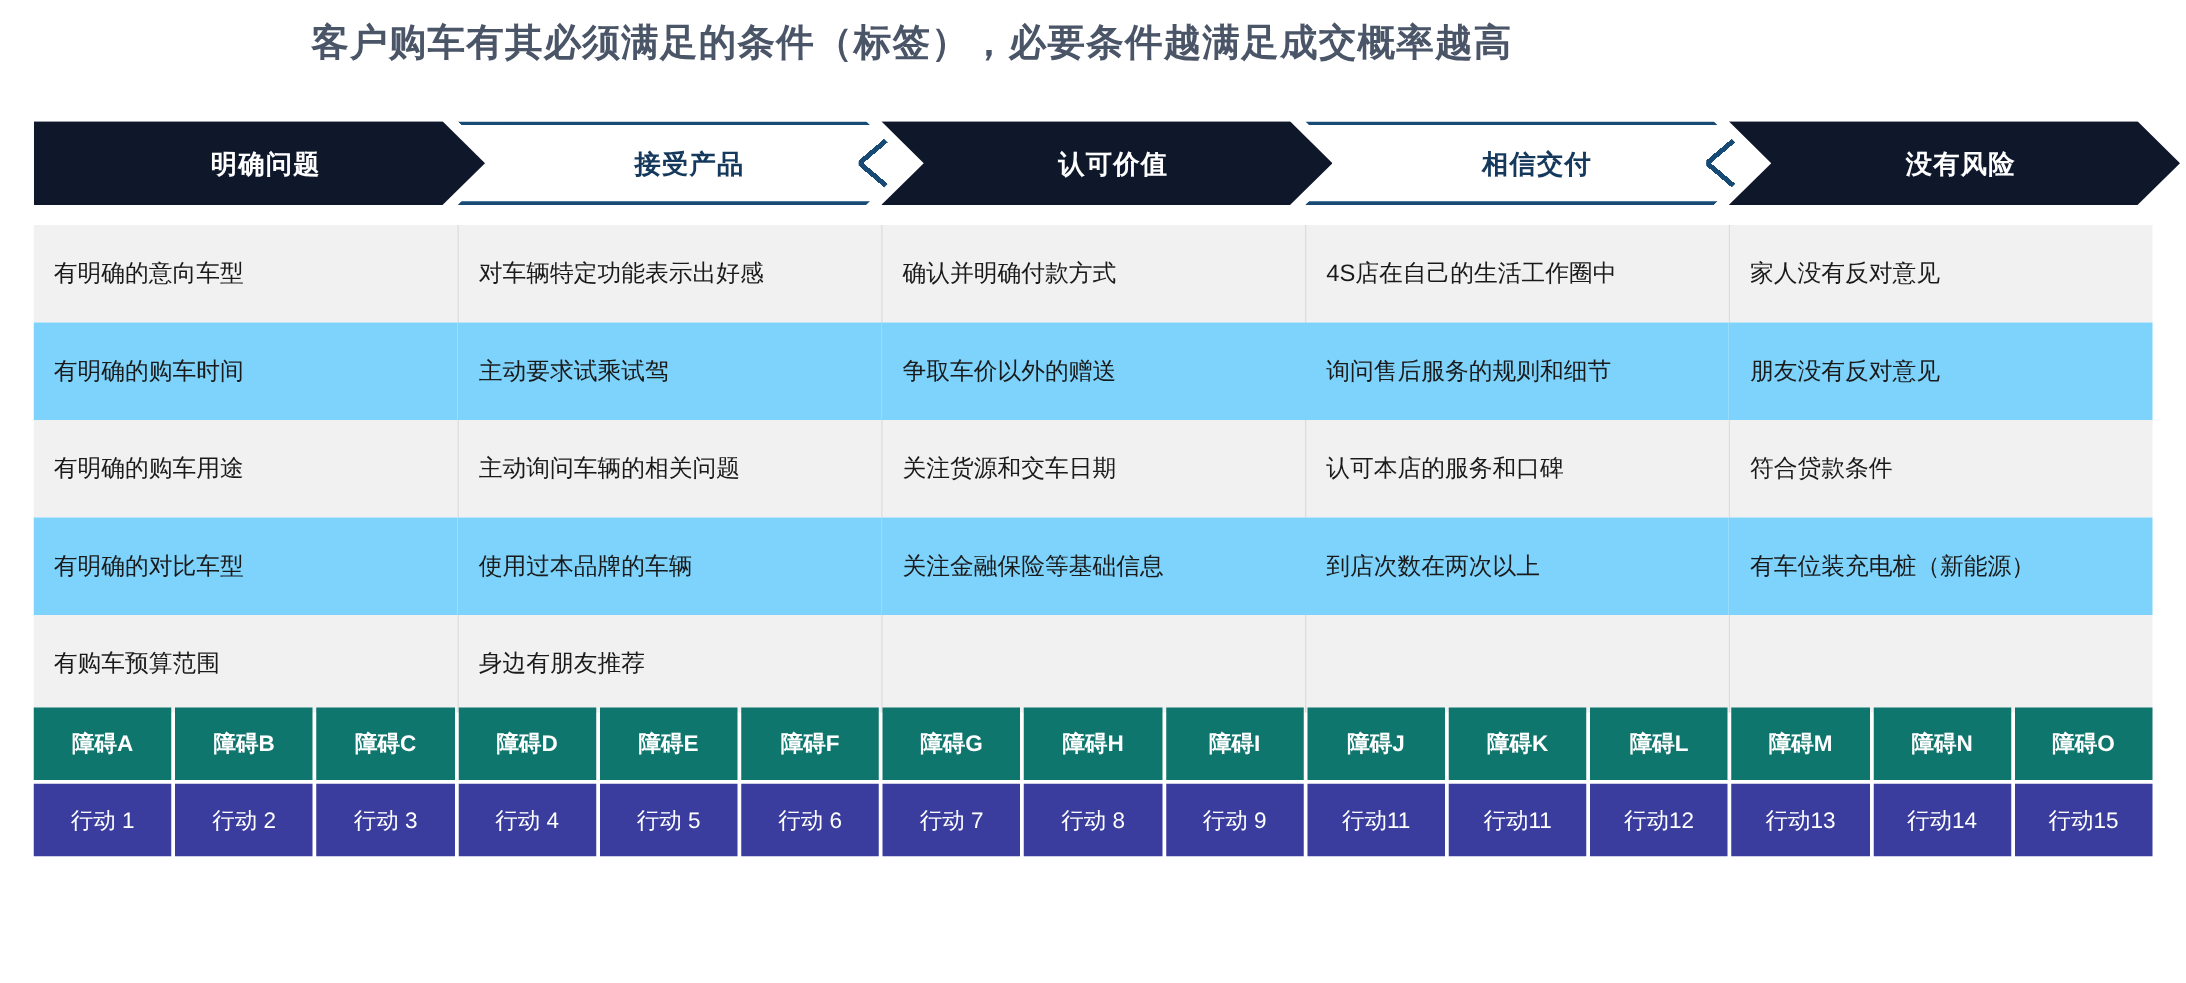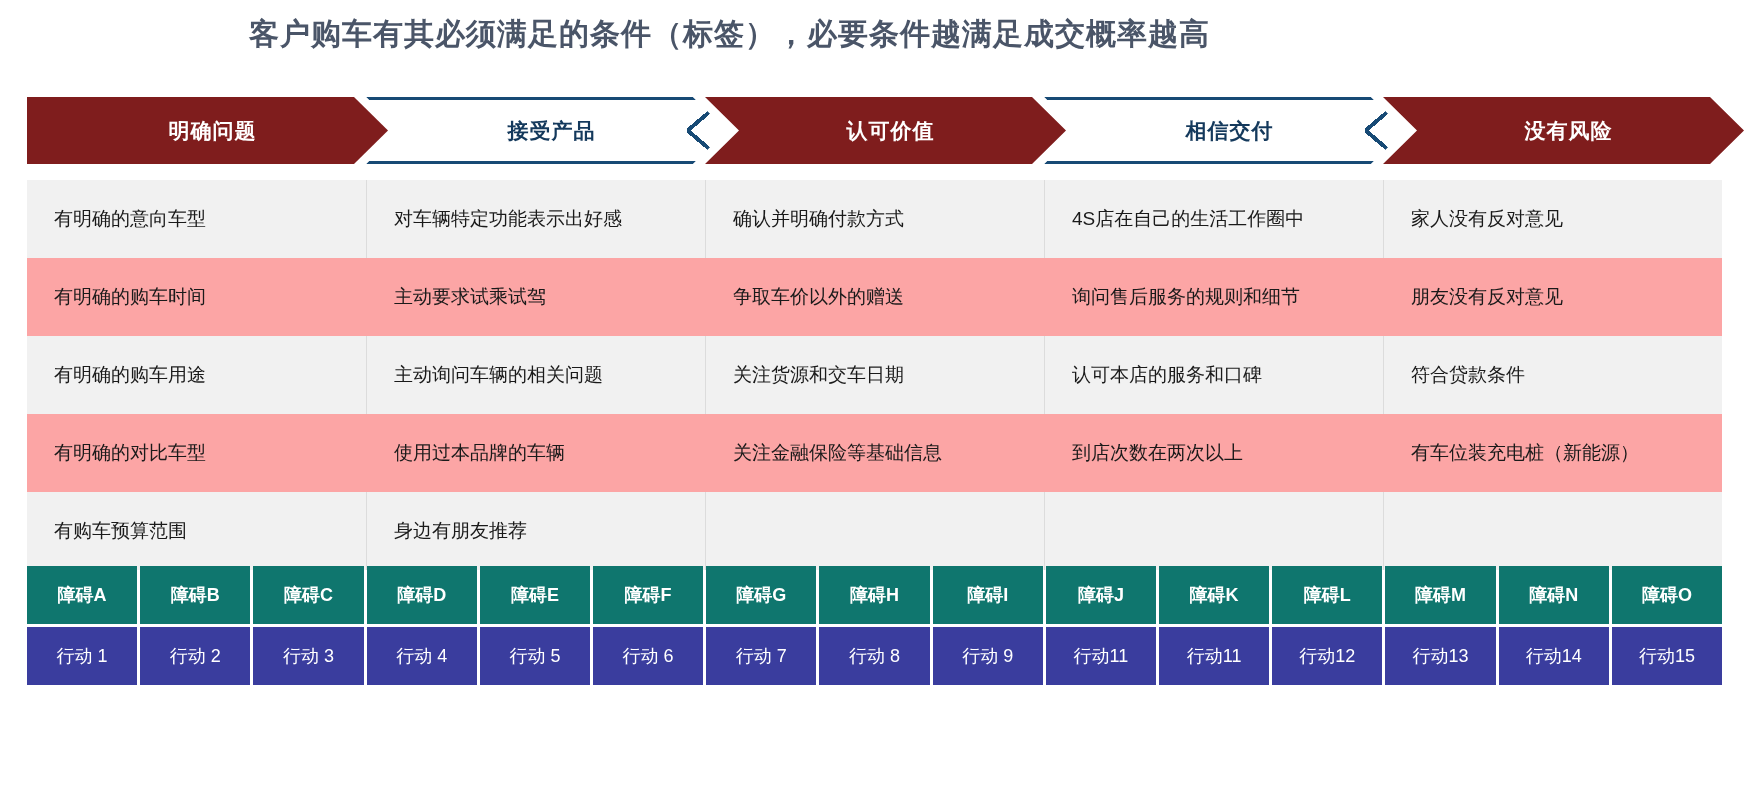--- a/index.html
+++ b/index.html
@@ -55,21 +55,21 @@
     justify-content: center;
     box-sizing: border-box;
     -webkit-clip-path: polygon(0 0, calc(100% - 34px) 0, 100% 50%, calc(100% - 34px) 100%, 0 100%, 34px 50%);
     clip-path: polygon(0 0, calc(100% - 34px) 0, 100% 50%, calc(100% - 34px) 100%, 0 100%, 34px 50%);
   }
   .chev:first-child {
     -webkit-clip-path: polygon(0 0, calc(100% - 34px) 0, 100% 50%, calc(100% - 34px) 100%, 0 100%);
     clip-path: polygon(0 0, calc(100% - 34px) 0, 100% 50%, calc(100% - 34px) 100%, 0 100%);
   }
   .chev.filled {
-    background: #7f1d1d;
+    background: #0f172a;
     justify-content: center;
   }
   .chev.outline {
     background: #ffffff;
   }
   .chev.outline::before {
     content: "";
     position: absolute;
     inset: 0;
     -webkit-clip-path: polygon(0 0, calc(100% - 34px) 0, 100% 50%, calc(100% - 34px) 100%, 0 100%, 34px 50%);
@@ -107,30 +107,30 @@
     left: 27px;
     top: 180px;
     width: 1695px;
     display: grid;
     grid-template-columns: repeat(5, 1fr);
     grid-auto-rows: 78px;
   }
   .cond-cell {
     display: flex;
     align-items: center;
-    padding-left: 27px;
+    padding-left: 16px;
     padding-right: 8px;
     font-size: 19px;
     color: #1a1a1a;
     box-sizing: border-box;
     white-space: nowrap;
     overflow: hidden;
   }
   .cond-cell.shaded { background: #f1f1f1; }
-  .cond-cell.plain { background: #fca5a5; }
+  .cond-cell.plain { background: #7dd3fc; }
   .cond-cell.sep { border-left: 1px solid #dcdcdc; }
   .cond-cell.sep.plain { border-left-color: transparent; }
 
   
   .ob-wrap {
     position: absolute;
     left: 27px;
     top: 566px;
     width: 1695px;
   }

